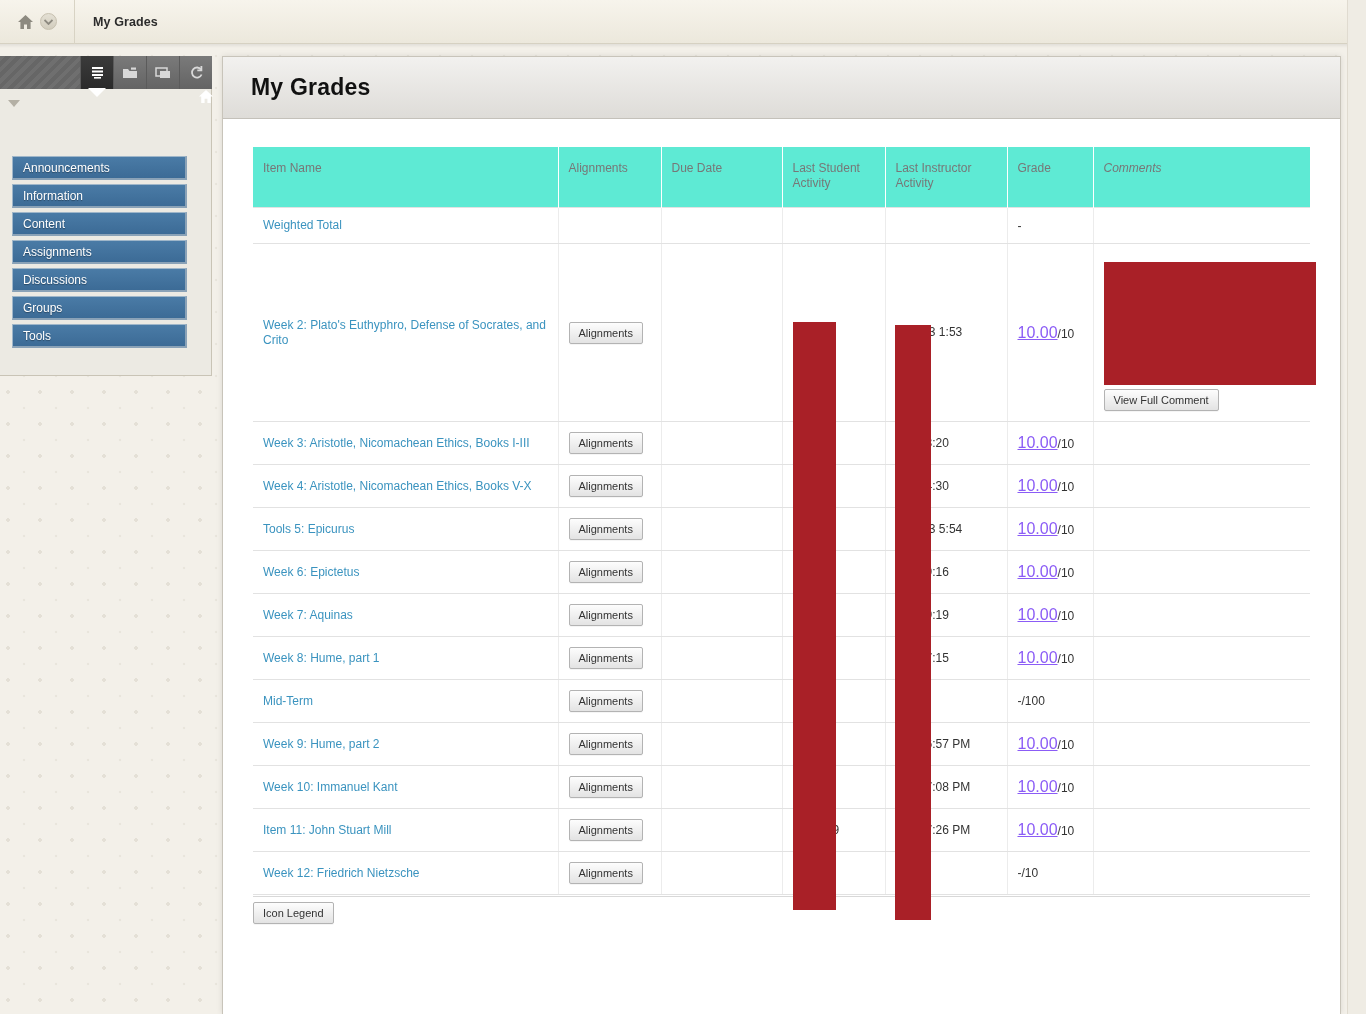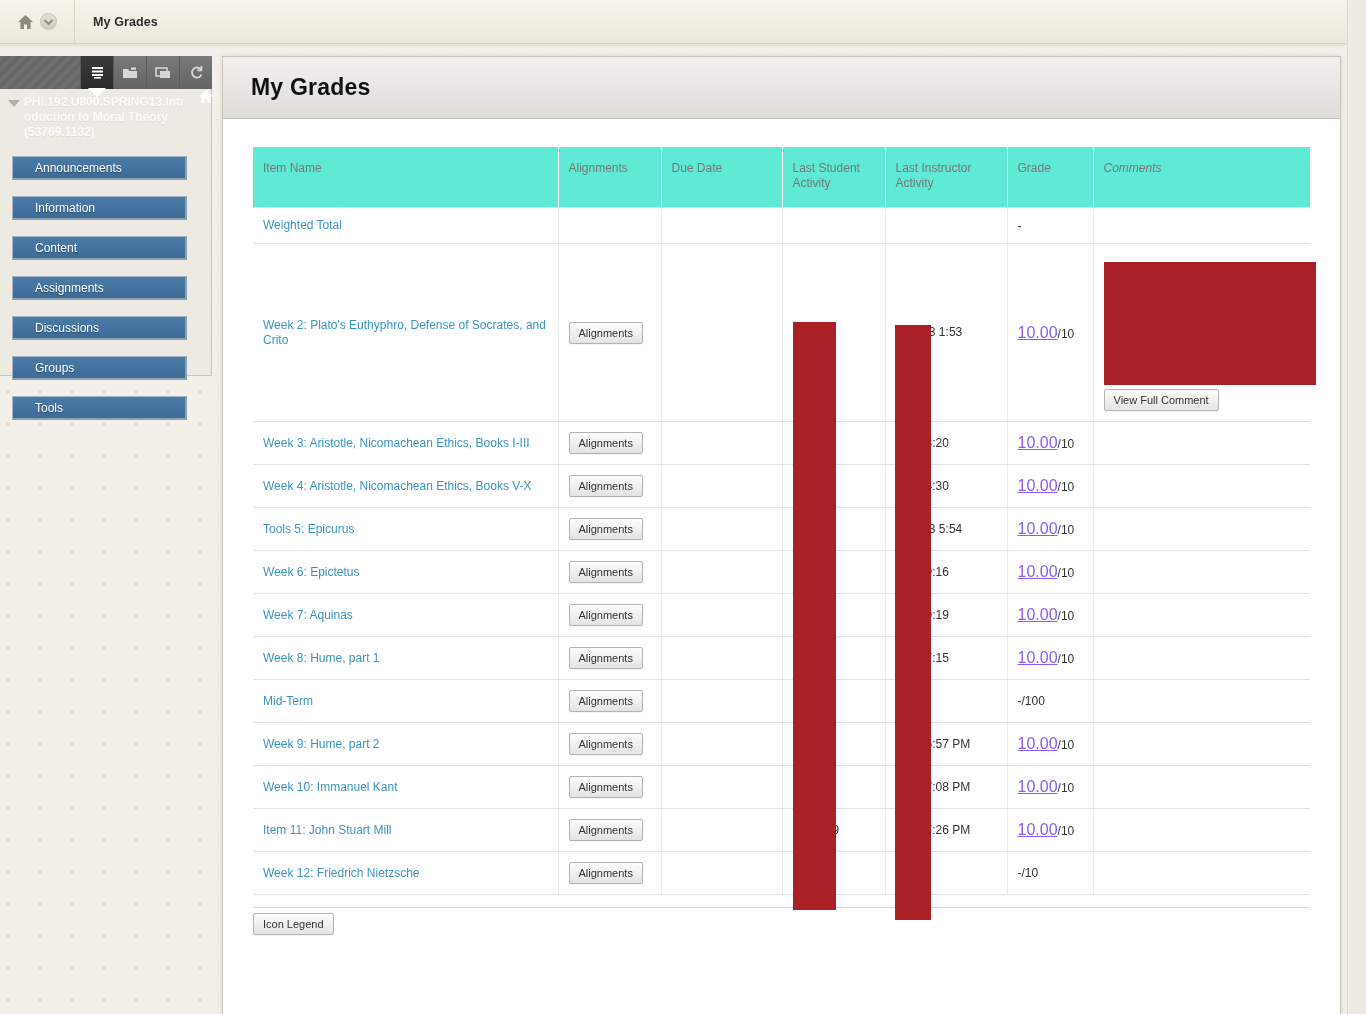--- a/index.html
+++ b/index.html
@@ -100,27 +100,27 @@
     padding-right:14px;
     position:relative;
   }
   #course-home-icon {
     position:absolute; right:-2px; top:0;
   }
   #nav-list {
     position:absolute; left:12px; top:100px; width:175px;
   }
   .nav-item {
-    height:24px; margin-bottom:16px;
+    height:24px; margin-bottom:4px;
     background:linear-gradient(#4a7ba6,#3c6b96);
     border:1px solid #9fb6c9;
     border-right:2px solid #8aa2b7;
     border-bottom:2px solid #8aa2b7;
     display:flex; align-items:center;
-    padding-left:22px;
+    padding-left:10px;
     color:#ffffff; font-size:12px;
     text-shadow:0 1px 1px rgba(0,0,0,.35);
     cursor:pointer;
   }
 
   
   #content-panel {
     position:absolute; left:222px; top:56px; width:1119px; height:958px;
     background:#ffffff;
     border:1px solid #c8c4ba;
@@ -208,21 +208,21 @@
   .comment-cell { padding:0 10px 0 10px; vertical-align:top; }
   .comment-inner { padding-top:8px; }
   .redact-comment {
     width:212px; height:123px;
     background:#a92027;
   }
   .view-comment-wrap { margin-top:4px; }
 
   
   #legend-row {
-    margin:12px 30px;
+    margin:1px 30px;
     width:1057px;
     border-top:1px solid #d8d8d8;
     padding-top:5px;
   }
 
   
   .redact-bar {
     position:absolute;
     background:#a92027;
     z-index:9;
@@ -291,21 +291,20 @@
     <div class="tb-btn">
       <svg width="15" height="15" viewBox="0 0 15 15">
         <path d="M12 4.5 A5 5 0 1 0 12.6 9.5" stroke="#d8d8d8" stroke-width="1.8" fill="none"></path>
         <path d="M12.4 1 L12.4 5.3 L8.3 5.3" stroke="#d8d8d8" stroke-width="1.8" fill="none"></path>
       </svg>
     </div>
   </div>
 
   <div id="course-title-row">
     <div id="tri-toggle"></div>
-    <div id="course-title">PHI.192.U800.SPRING13.Introduction to Moral Theory (53769.1132)</div>
     <span id="course-home-icon">
       <svg width="16" height="15" viewBox="0 0 17 16">
         <path d="M8.5 1 L16 8 L13.6 8 L13.6 15 L10 15 L10 10.5 L7 10.5 L7 15 L3.4 15 L3.4 8 L1 8 Z" fill="#ffffff"></path>
       </svg>
     </span>
   </div>
 
   <div id="nav-list">
     <div class="nav-item">
       <span>Announcements</span>

